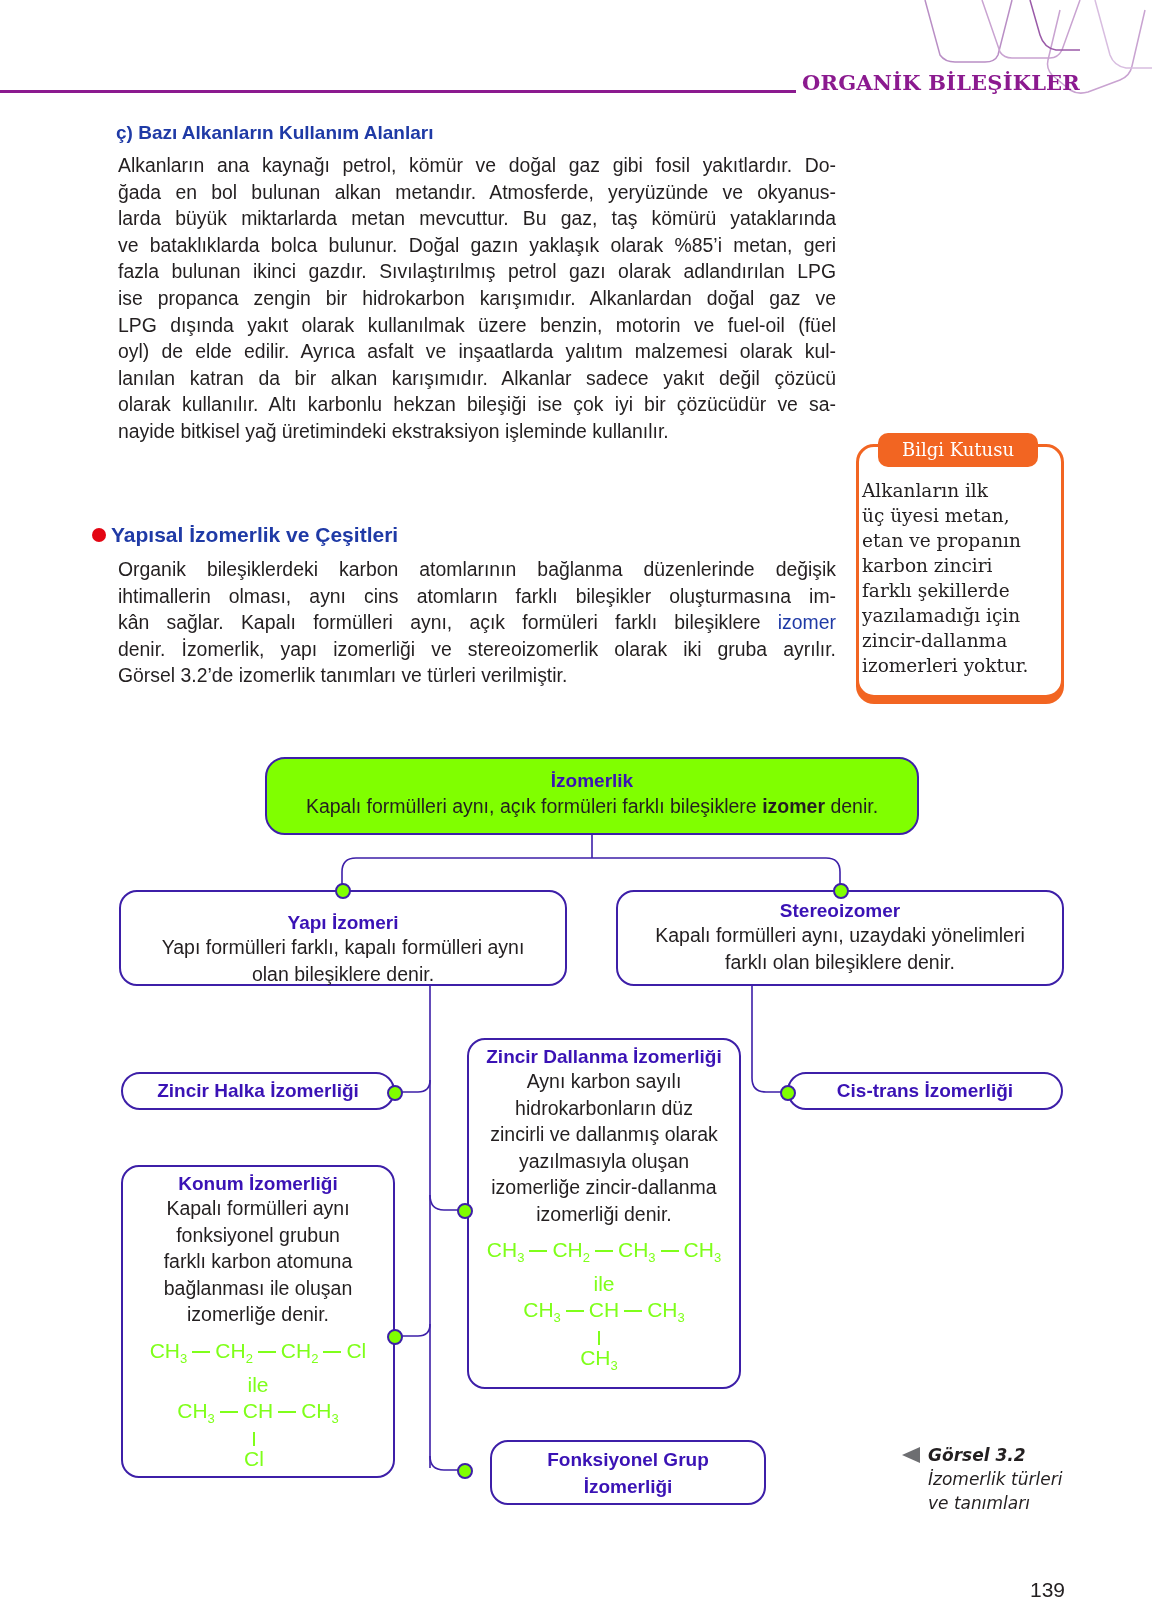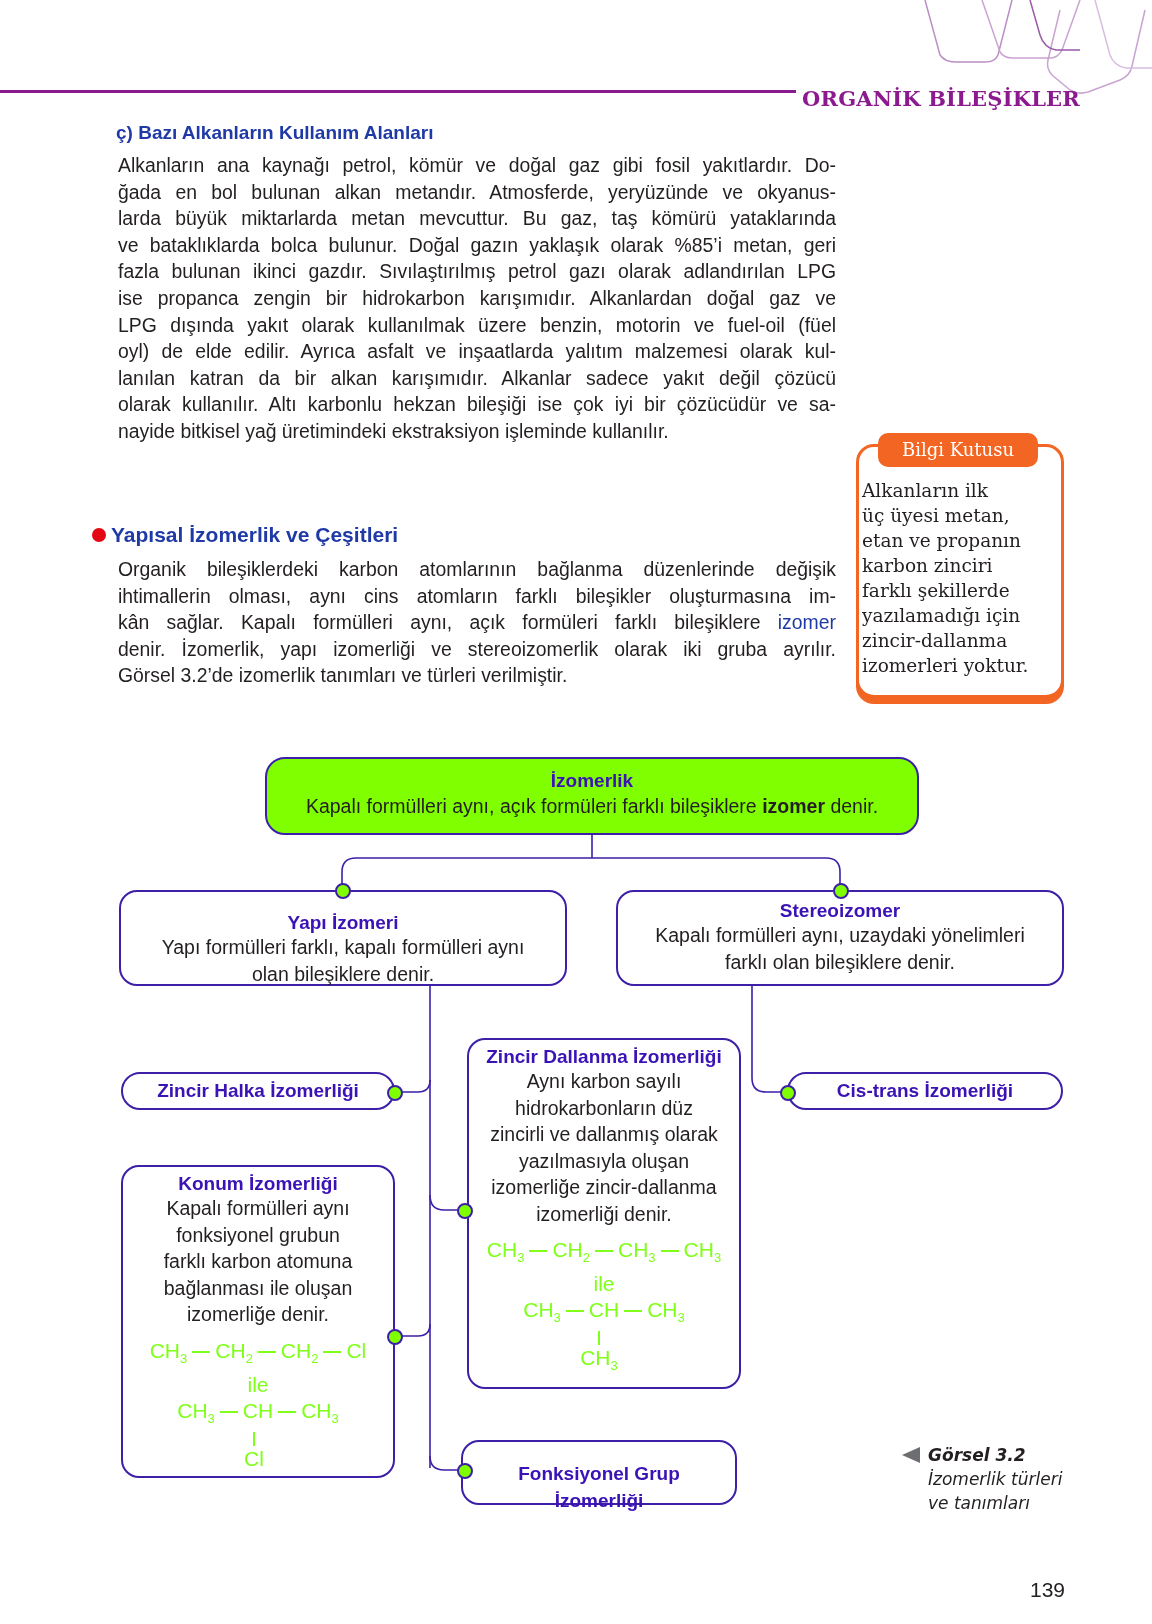--- a/index.html
+++ b/index.html
@@ -4,21 +4,21 @@
 <style>
   html, body { margin: 0; padding: 0; background: #ffffff; }
   body { width: 1152px; height: 1624px; position: relative; overflow: hidden;
          font-family: "DejaVu Sans", sans-serif; color: #231f20; }
   .abs { position: absolute; }
 
   
   #hexes { position: absolute; left: 0; top: 0; width: 1152px; height: 110px; }
   .header-rule { left: 0; top: 90px; width: 796px; height: 3px; background: #8b1a8f; }
   .header-title { left: 802px; top: 70px; font-family: "DejaVu Serif", serif; font-weight: bold;
-                  font-size: 21px; color: #8b1a8f; letter-spacing: 0.2px; margin-top: 16px; }
+                  font-size: 21px; color: #8b1a8f; letter-spacing: 0.2px; }
 
   
   .sec-head { font-family: "Liberation Sans", sans-serif; font-weight: bold; color: #1f3aa6; }
   .h-c { left: 116px; top: 122px; font-size: 19px; }
   .para { font-family: "Liberation Sans", sans-serif; font-size: 19.4px; line-height: 26.6px;
           color: #231f20; text-align: justify; }
   .para1 { left: 118px; top: 152px; width: 718px; }
   .para2 { left: 118px; top: 556px; width: 718px; }
   .para .line { display: block; white-space: nowrap; text-align-last: justify; }
   .para .line.last { text-align-last: left; }
@@ -44,21 +44,21 @@
   .root { left: 265px; top: 757px; width: 654px; height: 78px; background: #80ff00; border-radius: 20px; padding-top: 10px; }
   .root .title { font-size: 19px; line-height: 24px; }
   .root .desc { font-size: 19.5px; line-height: 26px; }
   .yapi { left: 119px; top: 890px; width: 448px; height: 96px; padding-top: 20px; }
   .stereo { left: 616px; top: 890px; width: 448px; height: 96px; padding-top: 8px; }
   .pill { border-radius: 20px; padding-top: 6px; }
   .halka { left: 121px; top: 1072px; width: 274px; height: 38px; }
   .cistrans { left: 787px; top: 1072px; width: 276px; height: 38px; }
   .konum { left: 121px; top: 1165px; width: 274px; height: 313px; padding-top: 6px; }
   .dallanma { left: 467px; top: 1038px; width: 274px; height: 351px; padding-top: 6px; }
-  .fonk { left: 461px; top: 1440px; width: 276px; height: 65px; padding-top: 18px; }
+  .fonk { left: 490px; top: 1440px; width: 276px; height: 65px; padding-top: 4px; }
   .fonk .title { line-height: 27px; }
   .formula { color: #7fff1a; font-family: "Liberation Sans", sans-serif; font-size: 21px; line-height: 26px; }
   .formula sub { font-size: 13px; vertical-align: -5px; }
   .formula .bond { display: inline-block; width: 18px; height: 2px; background: #7fff1a; vertical-align: middle; margin: 0 5px; }
   .formula .vbond { display: block; margin: 0 auto; width: 2px; height: 14px; background: #7fff1a; }
   .dot { position: absolute; width: 12px; height: 12px; border-radius: 50%; background: #80ff00;
          border: 2px solid #3d1fa8; }
 
   
   .caption { left: 904px; top: 1443px; font-family: "DejaVu Sans", sans-serif; font-style: italic;

